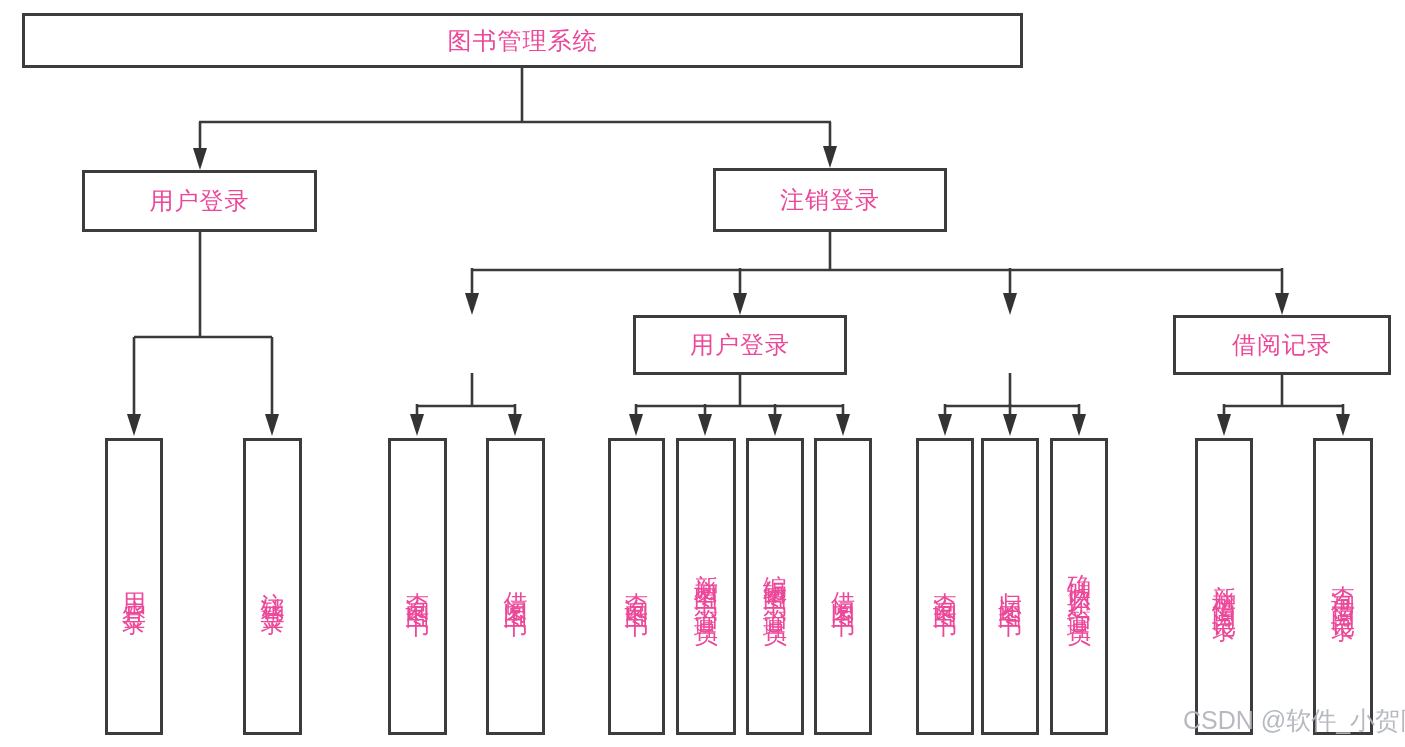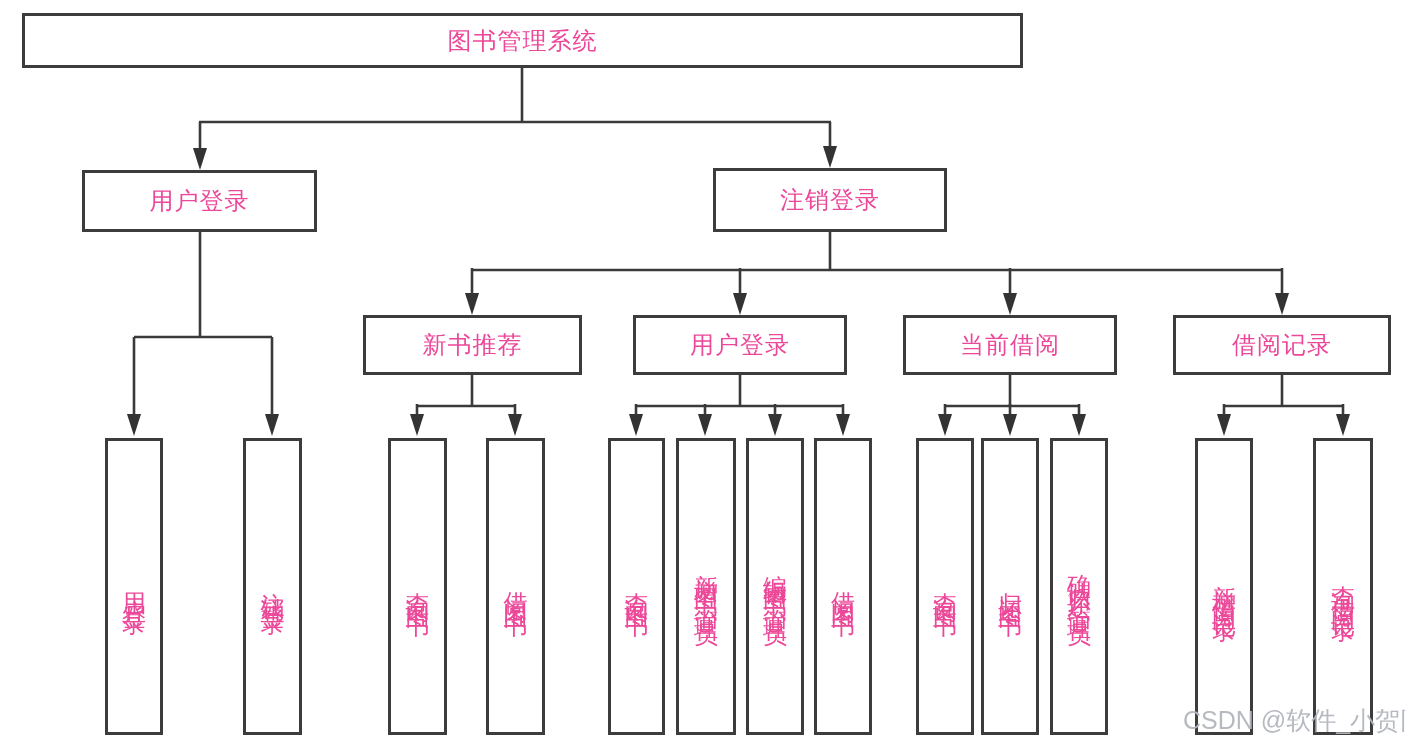--- a/index.html
+++ b/index.html
@@ -96,28 +96,22 @@
     <span class="h-label">图书管理系统</span>
   </div>
 
   <div class="box" style="left:82px; top:170px; width:235px; height:62px;">
     <span class="h-label">用户登录</span>
   </div>
   <div class="box" style="left:713px; top:168px; width:234px; height:64px;">
     <span class="h-label">注销登录</span>
   </div>
 
-  <div class="box" style="left:363px; top:315px; width:219px; height:60px;">
-    <span class="h-label">新书推荐</span>
-  </div>
   <div class="box" style="left:633px; top:315px; width:214px; height:60px;">
     <span class="h-label">用户登录</span>
-  </div>
-  <div class="box" style="left:903px; top:315px; width:214px; height:60px;">
-    <span class="h-label">当前借阅</span>
   </div>
   <div class="box" style="left:1173px; top:315px; width:218px; height:60px;">
     <span class="h-label">借阅记录</span>
   </div>
 
   <div class="box" style="left:105px; top:438px; width:58px; height:297px;">
     <span class="v-label">用户登录</span>
   </div>
   <div class="box" style="left:243px; top:438px; width:59px; height:297px;">
     <span class="v-label">注销登录</span>

